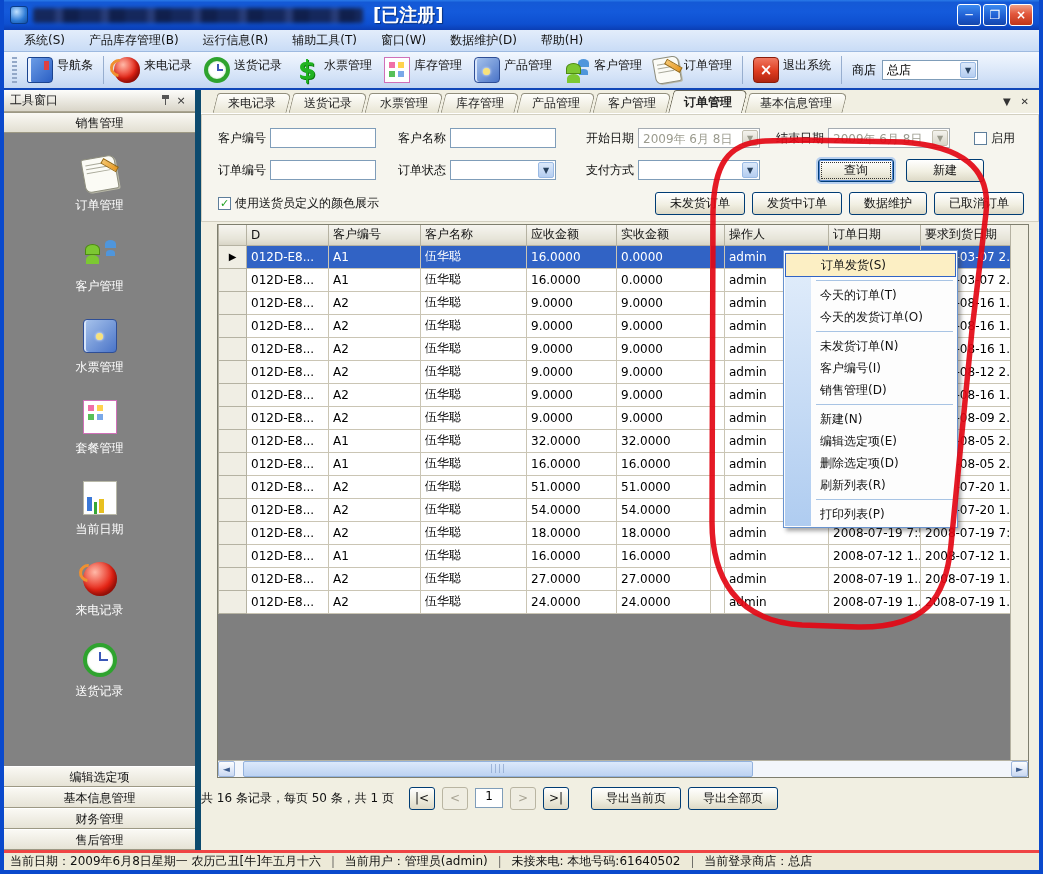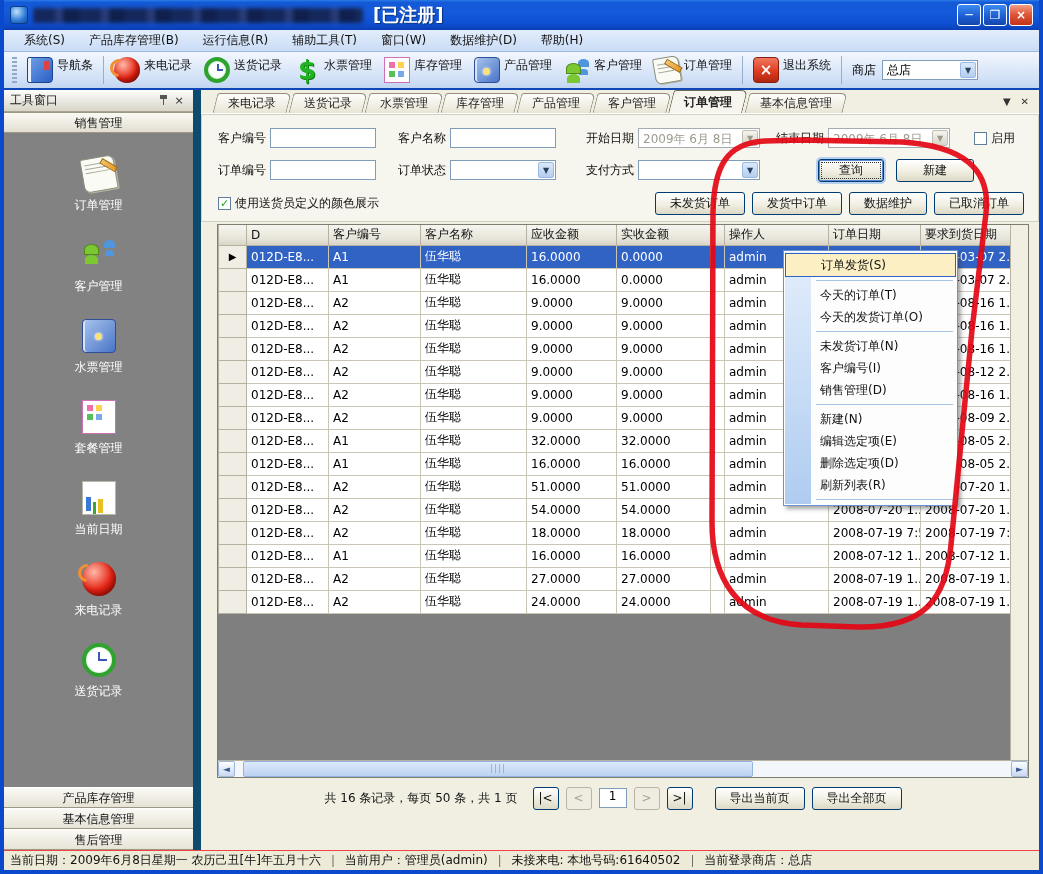--- a/index.html
+++ b/index.html
@@ -52,21 +52,21 @@
   .i-chart::before { content:""; position:absolute; left:3px; bottom:3px; width:5px; height:14px; background:#3A78D8; box-shadow:6px 4px 0 -1px #37A837, 12px 2px 0 0 #E8C020; }
 
   .shop-group { display:flex; align-items:center; gap:6px; margin-left:6px; }
   .shop-select { width:96px; height:20px; background:#fff; border:1px solid #7F9DB9; display:flex; align-items:center; padding-left:4px; position:relative; }
   .combo-arrow { position:absolute; right:1px; top:1px; bottom:1px; width:16px; background:linear-gradient(180deg,#DCE9FA,#B4CDF0); border:1px solid #9ABAE4; border-radius:2px; color:#28415E; font-size:8px; line-height:16px; text-align:center; }
 
   
   .main { flex:1; display:flex; min-height:0; }
 
   
-  .sidebar { width:197px; flex:0 0 auto; display:flex; flex-direction:column; border-right:8px solid #0c4a6e; background:#828282; }
+  .sidebar { width:197px; flex:0 0 auto; display:flex; flex-direction:column; border-right:6px solid #0c4a6e; background:#828282; }
   .sb-title { height:22px; background:linear-gradient(180deg,#FDFDFB,#D9D5C8); border-bottom:1px solid #A9A490; display:flex; align-items:center; padding:0 6px; color:#222; }
   .sb-title .t { flex:1; }
   .sb-tool { width:16px; height:14px; text-align:center; line-height:13px; font-size:11px; color:#333; }
   .pin { display:inline-block; width:9px; height:11px; position:relative; }
   .pin::before { content:""; position:absolute; left:1px; top:1px; width:7px; height:4px; background:#555; }
   .pin::after { content:""; position:absolute; left:4px; top:5px; width:1px; height:6px; background:#555; }
   .sb-section { height:21px; background:linear-gradient(180deg,#FAF9F4,#E2DFD2); border:1px solid #9C9884; border-left:none; border-right:none; text-align:center; line-height:20px; color:#111; }
   .sb-panel { flex:1; display:flex; flex-direction:column; align-items:center; padding-top:24px; gap:24px; overflow:hidden; }
   .sb-item { display:flex; flex-direction:column; align-items:center; gap:6px; color:#FFFFFF; cursor:pointer; }
   .sb-item .ticon { width:34px; height:34px; }
@@ -108,28 +108,28 @@
   .sel-arrow { visibility:hidden; }
   .sel-arrow.show { visibility:visible; }
   .v-strip { width:18px; background:#F1EFE2; border-left:1px solid #B5B2A2; }
   .hscroll { position:absolute; left:0; right:0; bottom:0; height:17px; background:#F3F6FB; border-top:1px solid #B5B2A2; display:flex; }
   .hs-arrow { width:17px; height:16px; background:linear-gradient(180deg,#FDFEFF,#C9D8F2); border:1px solid #9DB6DC; border-radius:2px; color:#3A5A8C; font-size:9px; line-height:15px; text-align:center; }
   .hs-track { flex:1; position:relative; }
   .hs-thumb { position:absolute; left:8px; top:0; width:510px; height:16px; background:linear-gradient(180deg,#DCE9FB,#BCD2F2); border:1px solid #93B2DE; border-radius:2px; }
   .hs-thumb::after { content:"||||"; position:absolute; left:50%; top:1px; transform:translateX(-50%); color:#8FA8D0; font-size:9px; letter-spacing:1px; }
 
   
-  .pagebar { height:34px; display:flex; align-items:center; justify-content:center; gap:7px; padding-right:14px; background:#F1EFE2; flex:0 0 auto; margin-top:3px; }
+  .pagebar { height:34px; display:flex; align-items:center; justify-content:flex-start; gap:7px; padding-right:14px; background:#F1EFE2; flex:0 0 auto; margin-top:3px; }
   .pg-summary { color:#111; margin-right:8px; }
   .pg-btn { width:26px; height:23px; background:linear-gradient(180deg,#FFFFFF,#EDEBDD 55%,#DDD9C6); border:1px solid #003C74; border-radius:3px; text-align:center; line-height:21px; color:#111; }
   .pg-btn.disabled { border-color:#B9B5A2; color:#A8A494; background:#EFEDE2; }
   .pg-num { width:28px; height:20px; border:1px solid #7F9DB9; background:#fff; text-align:center; }
 
   
-  .statusbar { height:20px; background:#EDEAD8; border-top:1px solid #ef4444; display:flex; align-items:center; padding:0 6px; gap:6px; color:#111; flex:0 0 auto; white-space:nowrap; overflow:hidden; }
+  .statusbar { height:20px; background:#EDEAD8; border-top:3px solid #ef4444; display:flex; align-items:center; padding:0 6px; gap:6px; color:#111; flex:0 0 auto; white-space:nowrap; overflow:hidden; }
   .sb-div { color:#444; }
 
   
   .ctx-menu { position:absolute; left:783px; top:250px; width:175px; background:#FDFDFD; border:1px solid #6893CF; box-shadow:3px 3px 4px rgba(60,60,60,.45); z-index:50; padding:2px 0; }
   .ctx-strip { position:absolute; left:1px; top:1px; bottom:1px; width:26px; background:linear-gradient(180deg,#E3EEFB,#AFCCF0); }
   .ctx-item { position:relative; height:22px; line-height:22px; padding-left:36px; color:#111; white-space:nowrap; }
   .ctx-item.hl { background:#FCEFC4; border:1px solid #3163C5; height:24px; line-height:22px; margin:0 1px; padding-left:35px; }
   .ctx-item.sep { height:7px; padding:0; }
   .ctx-item.sep::after { content:""; position:absolute; left:32px; right:4px; top:3px; height:1px; background:#A8C4E4; }
 
@@ -245,22 +245,23 @@
         <div class="sb-item">
             <span class="ticon i-bell"></span>
             <span>来电记录</span>
           </div>
         <div class="sb-item">
             <span class="ticon i-clock"></span>
             <span>送货记录</span>
           </div>
       </div>
       <div class="sb-bottom">
-        <div class="sb-bottom-btn">产品库存管理</div>
+        <div class="sb-bottom-btn">编辑选定项</div>
         <div class="sb-bottom-btn">基本信息管理</div>
+        <div class="sb-bottom-btn">财务管理</div>
         <div class="sb-bottom-btn">售后管理</div>
       </div>
     </div>
 
     <div class="content">
 
       <div class="tabbar">
         <span class="tab"><span>来电记录</span></span>
         <span class="tab"><span>送货记录</span></span>
         <span class="tab"><span>水票管理</span></span>
@@ -299,21 +300,21 @@
           <span class="f-label">订单状态</span>
           <span class="f-combo">
               <span class="combo-arrow">▼</span>
             </span>
           <span style="width:30px"></span>
           <span class="f-label">支付方式</span>
           <span class="f-combo" style="width:122px">
               <span class="combo-arrow">▼</span>
             </span>
           <span style="width:58px"></span>
-          <span class="xp-btn focused" style="width:66px">查询</span>
+          <span class="xp-btn focused" style="width:76px">查询</span>
           <span style="width:12px"></span>
           <span class="xp-btn" style="width:78px">新建</span>
         </div>
         <div class="status-btn-row">
           <span class="lead">
             <span class="checkbox">✓</span>
             <span class="f-label">使用送货员定义的颜色展示</span>
           </span>
           <span class="xp-btn">未发货订单</span>
           <span class="xp-btn">发货中订单</span>
@@ -657,20 +658,23 @@
       </div>
 
       <div class="ctx-item">
         <span>刷新列表(R)</span>
       </div>
 
       <div class="ctx-item sep">
         <span></span>
       </div>
 
+      <div class="ctx-item">
+        <span>打印列表(P)</span>
+      </div>
 
   </div>
 </div>
 
 <svg class="annotation" width="1043" height="874" viewBox="0 0 1043 874">
   <path d="M 765 141
            C 726 143, 714 167, 713 212
            L 712 522
            C 712 576, 735 621, 802 625
            L 858 627

